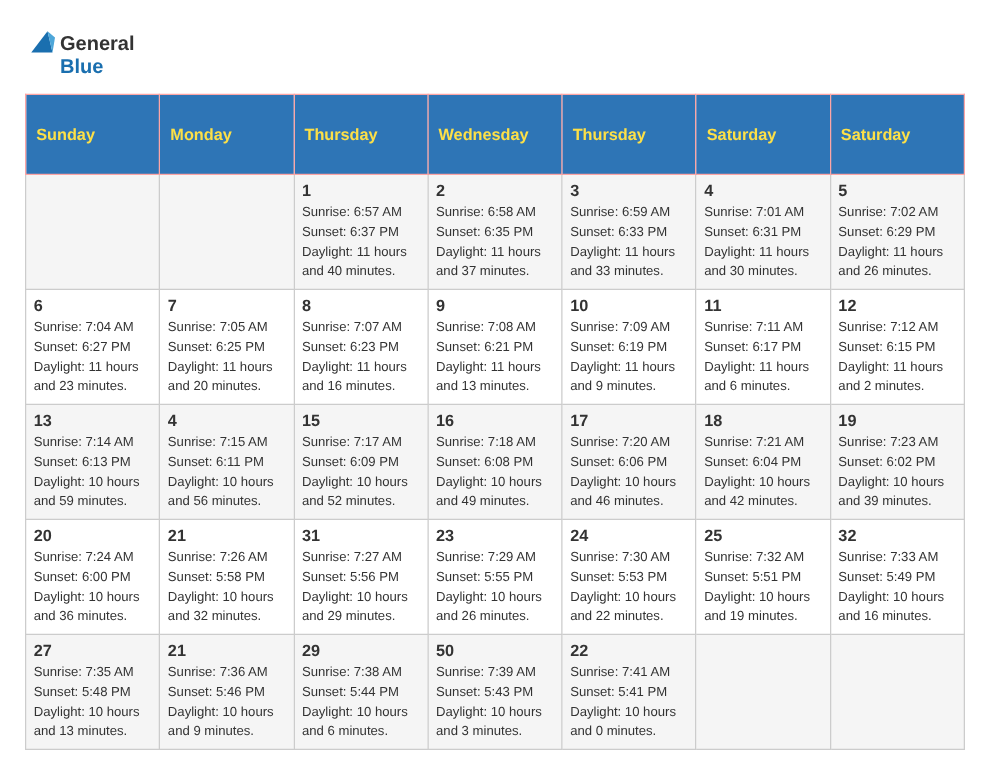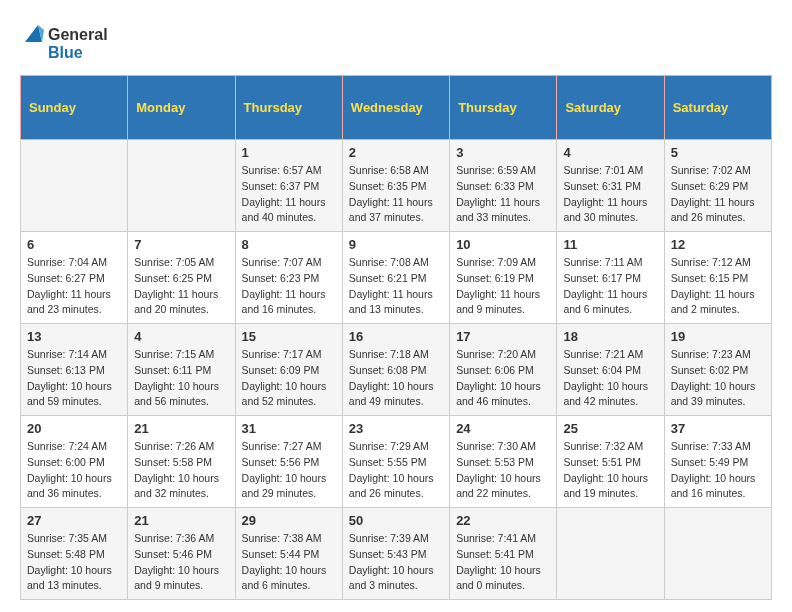--- a/index.html
+++ b/index.html
@@ -208,21 +208,21 @@
         </td>
         <td>
           <span class="day-number">24</span>
           <div class="day-info">Sunrise: 7:30 AM<br>Sunset: 5:53 PM<br>Daylight: 10 hours and 22 minutes.</div>
         </td>
         <td>
           <span class="day-number">25</span>
           <div class="day-info">Sunrise: 7:32 AM<br>Sunset: 5:51 PM<br>Daylight: 10 hours and 19 minutes.</div>
         </td>
         <td>
-          <span class="day-number">37</span>
+          <span class="day-number">32</span>
           <div class="day-info">Sunrise: 7:33 AM<br>Sunset: 5:49 PM<br>Daylight: 10 hours and 16 minutes.</div>
         </td>
       </tr>
       <tr>
         <td>
           <span class="day-number">27</span>
           <div class="day-info">Sunrise: 7:35 AM<br>Sunset: 5:48 PM<br>Daylight: 10 hours and 13 minutes.</div>
         </td>
         <td>
           <span class="day-number">21</span>

